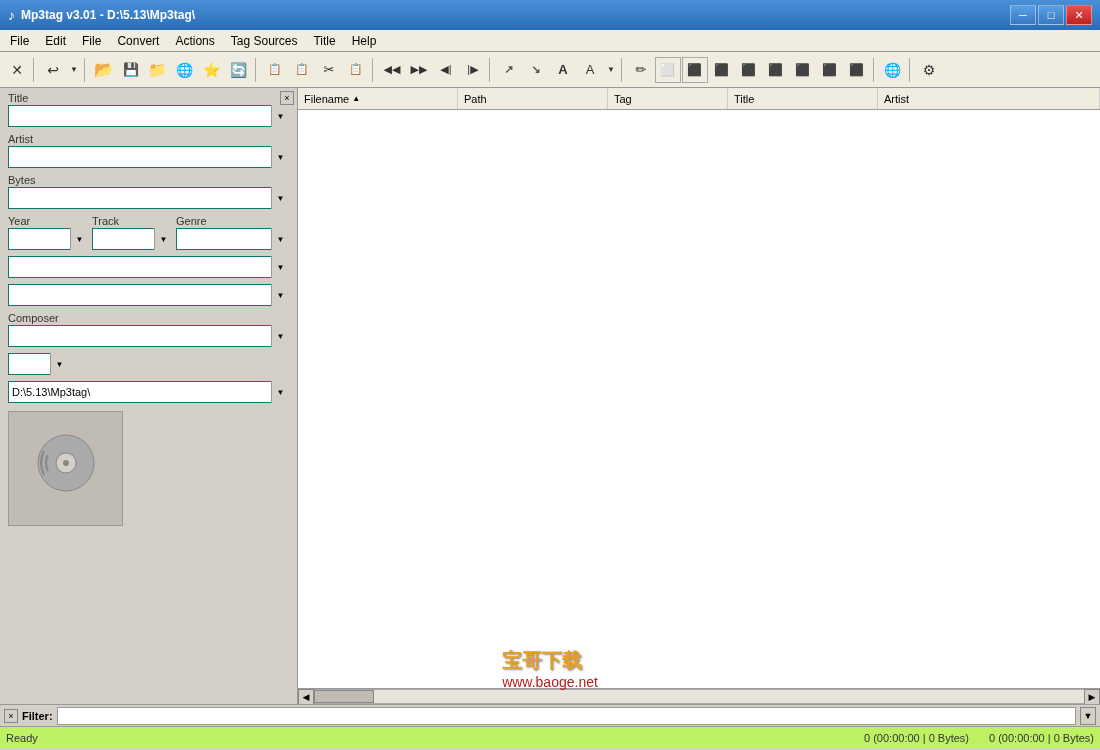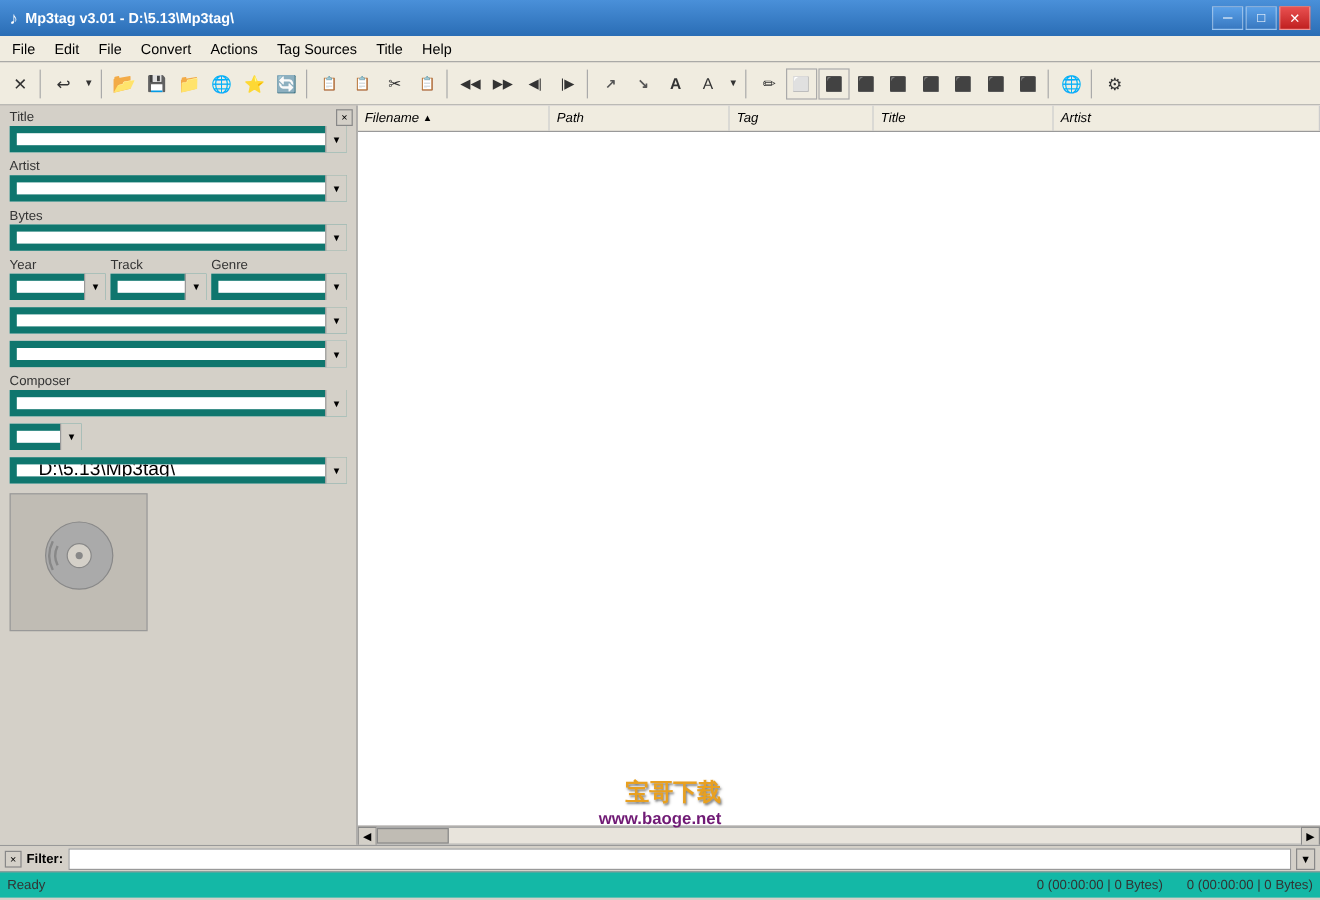--- a/index.html
+++ b/index.html
@@ -91,24 +91,24 @@
     .field-group { margin-bottom: 6px; }
     .field-label {
       font-size: 11px;
       color: #333;
       margin-bottom: 1px;
       display: block;
     }
     .field-input {
       width: 100%;
       height: 22px;
-      border: 6px solid #0f766e;
+      border: 1px solid #0f766e;
       background: white;
-      padding: 0 20px 0 18px;
-      font-size: 16px;
+      padding: 0 20px 0 3px;
+      font-size: 11px;
       position: relative;
     }
     .field-wrapper {
       position: relative;
       width: 100%;
     }
     .field-wrapper .dropdown-arrow {
       position: absolute;
       right: 0; top: 0;
       width: 18px; height: 22px;
@@ -153,21 +153,20 @@
       flex-direction: column;
       overflow: hidden;
     }
     #file-table-header {
       display: flex;
       background: #f0ece0;
       border-bottom: 1px solid #999;
       height: 22px;
       align-items: center;
       flex-shrink: 0;
-      font-style: italic;
     }
     .col-header {
       padding: 2px 6px;
       font-size: 11px;
       border-right: 1px solid #ccc;
       height: 100%;
       display: flex; align-items: center;
       cursor: pointer;
       user-select: none;
       white-space: nowrap;
@@ -226,44 +225,44 @@
       gap: 4px;
     }
     #filter-close { width: 14px; height: 14px; border: 1px solid #888; display: flex; align-items: center; justify-content: center; font-size: 9px; cursor: pointer; background: #d4d0c8; }
     #filter-label { font-size: 11px; font-weight: bold; }
     #filter-input { flex: 1; height: 18px; border: 1px solid #999; background: white; font-size: 11px; padding: 0 3px; }
     #filter-dropdown-btn { width: 16px; height: 18px; border: 1px solid #888; background: #d4d0c8; display: flex; align-items: center; justify-content: center; cursor: pointer; font-size: 9px; }
 
     
     #status-bar {
       height: 22px;
-      background: #14b8a6;
+      background: #bef264;
       border-top: 1px solid #999;
       display: flex;
       align-items: center;
       padding: 0 6px;
       font-size: 11px;
       justify-content: space-between;
     }
     #status-left { color: #333; }
     #status-right { display: flex; gap: 20px; color: #333; }
 
     
     #watermark {
       position: fixed;
       bottom: 60px;
       left: 50%;
       transform: translateX(-50%);
-      text-align: right;
+      text-align: left;
       pointer-events: none;
       z-index: 100;
       margin-top: 14px;
     }
     #watermark-text1 { font-size: 20px; font-weight: bold; color: #e8a020; text-shadow: 1px 1px 2px rgba(0,0,0,0.5); }
-    #watermark-text2 { font-size: 14px; color: #701a75; font-weight: bold; }
+    #watermark-text2 { font-size: 14px; color: #b91c1c; }
 
     input[type=text] { outline: none; }
   </style>
 </head>
 <body>
 
 <div id="title-bar">
   <div id="title-bar-left">
     <span style="font-size:14px;">♪</span>
     <span>Mp3tag v3.01 - D:\5.13\Mp3tag\</span>

